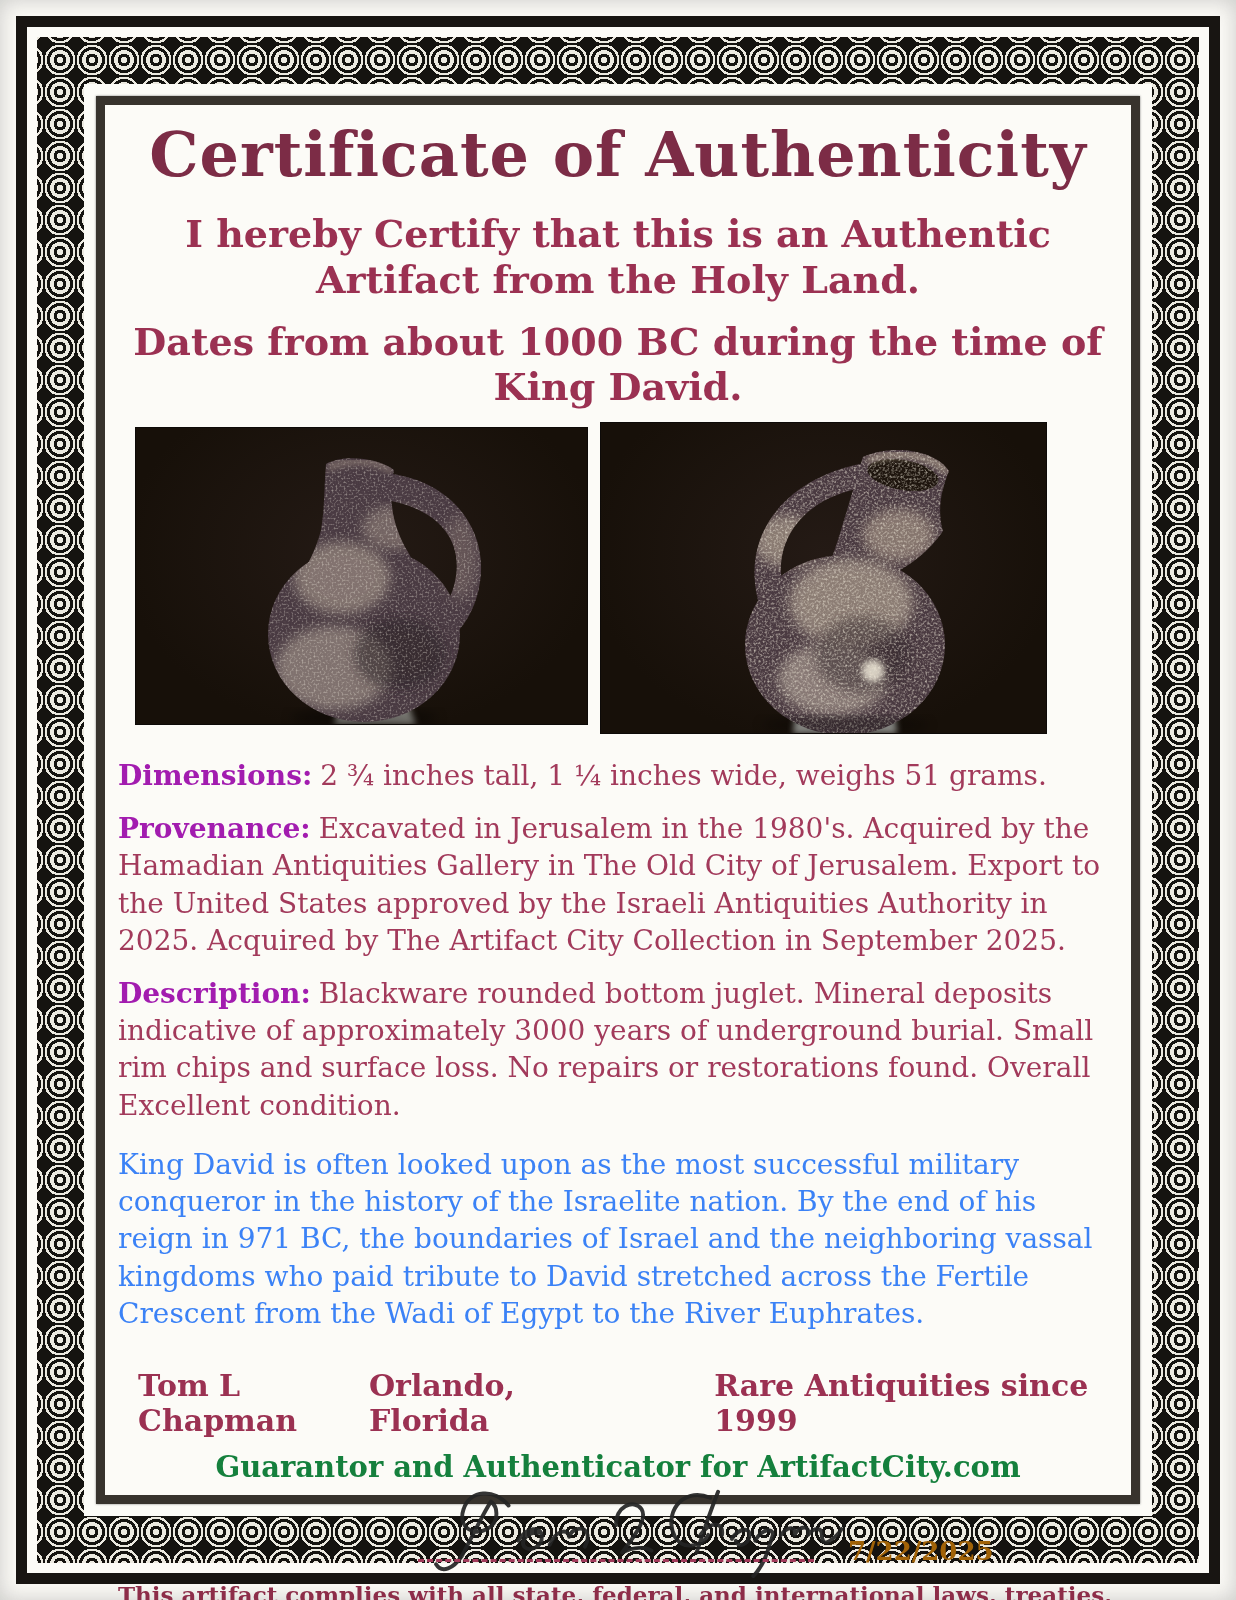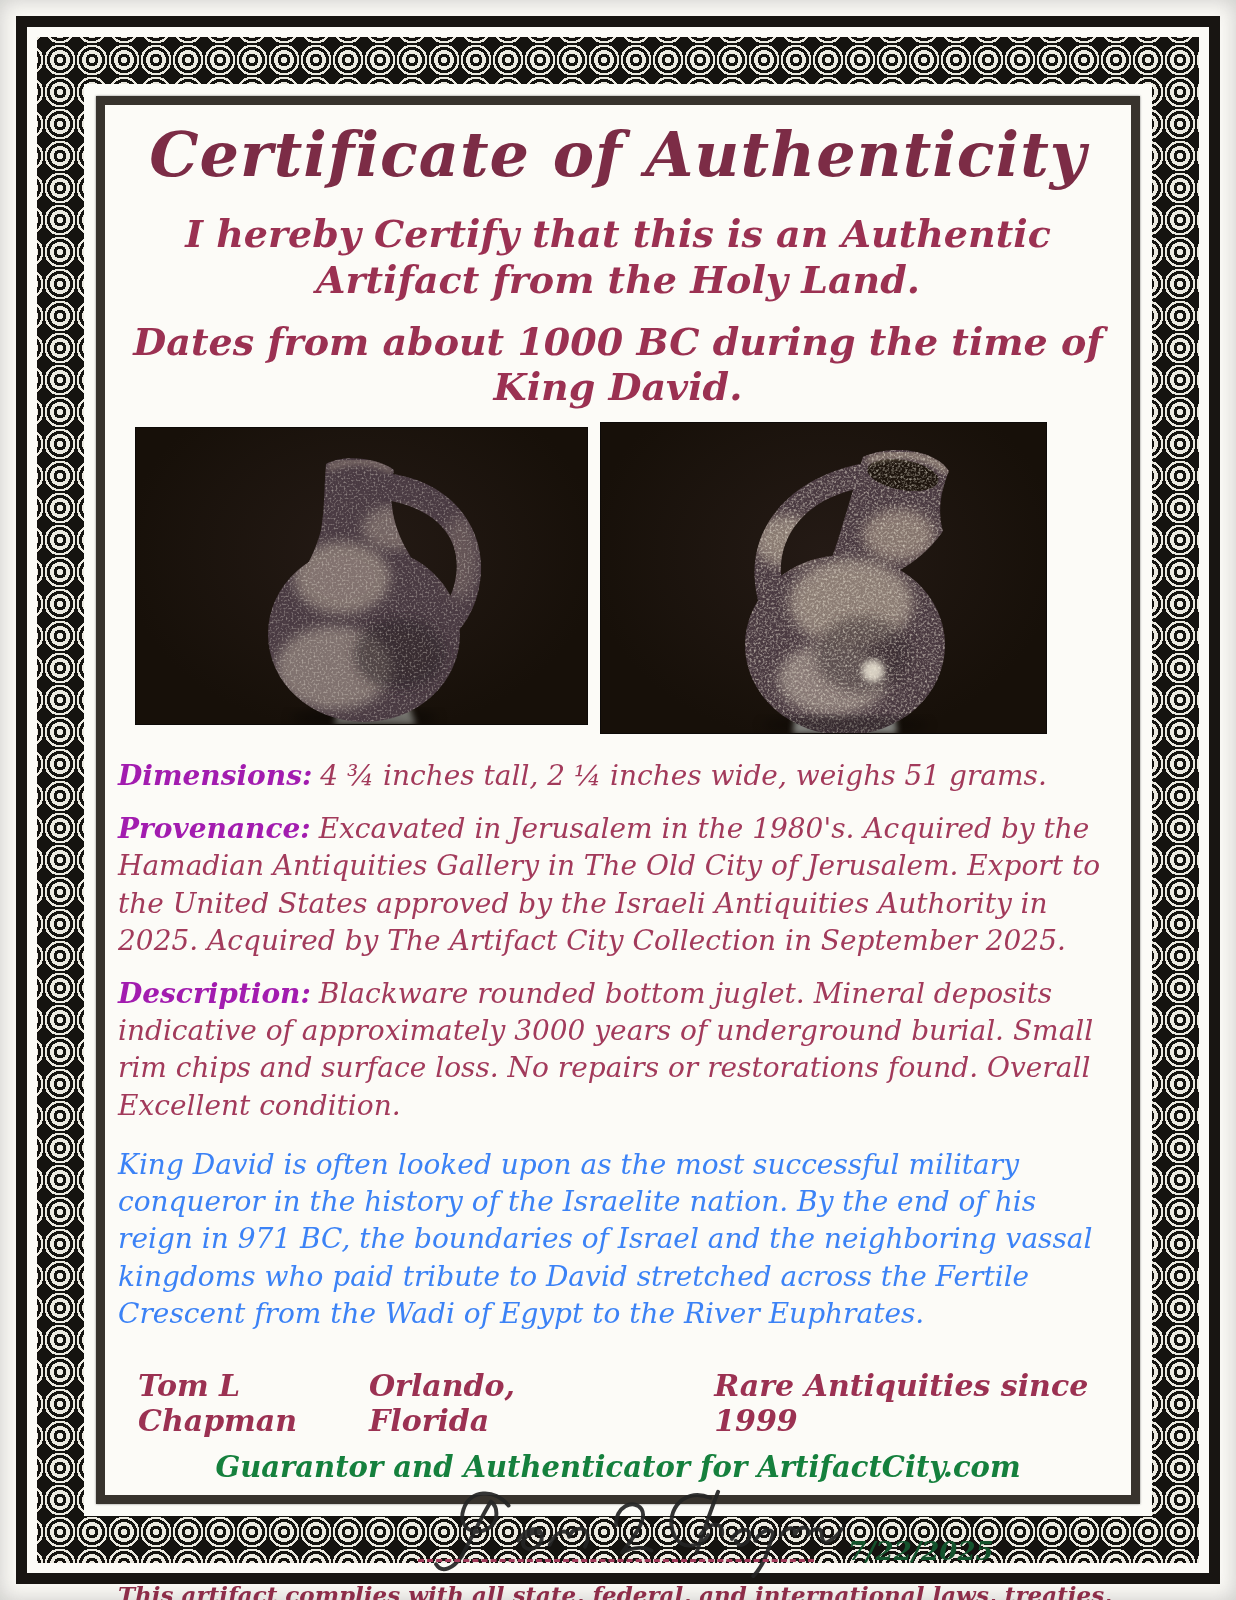--- a/index.html
+++ b/index.html
@@ -4,21 +4,20 @@
 <style>
   html,body{margin:0;padding:0;background:#e8e8e6;}
   .page{
     position:relative;
     width:1236px;height:1600px;
     margin:0 auto;
     background:#fcfbf7;
     box-shadow:inset 0 0 22px rgba(110,110,110,.35);
     overflow:hidden;
     font-family:"DejaVu Serif","Liberation Serif",serif;
-    font-style:italic;
   }
   
   .frame-outer{
     position:absolute;inset:16px;
     border:11px solid #181512;
   }
   .circle-band{
     position:absolute;inset:37px;
     background-color:#151310;
     background-image:radial-gradient(circle,
@@ -108,21 +107,21 @@
     display:flex;align-items:flex-end;
     padding-left:300px;
   }
   .sig-wrap{position:relative;width:396px;height:84px;}
   .sig-wrap svg{position:absolute;left:-6px;bottom:-10px;}
   .dashline{
     position:absolute;left:0;right:0;bottom:6px;
     border-top:3px dashed #a23a5b;
   }
   .sig-date{
-    font-size:26px;font-weight:bold;color:#14532d;
+    font-size:26px;font-weight:bold;color:#a16207;
     margin-left:34px;
     padding-bottom:2px;
     white-space:nowrap;
   }
   .legal{
     margin:10px 0 0 0;
     font-size:23px;line-height:1.45;
     font-weight:bold;color:#8d2d49;
   }
 </style>
@@ -217,21 +216,21 @@
             <ellipse cx="186" cy="118" rx="34" ry="26" fill="#c9bba4" opacity="0.5" filter="url(#blurM)"></ellipse>
             <ellipse cx="262" cy="232" rx="48" ry="38" fill="#32252b" opacity="0.5" filter="url(#blurM)"></ellipse>
             <circle cx="272" cy="248" r="11" fill="#ece5d6" opacity="0.85" filter="url(#blurS)"></circle>
             <rect x="130" y="18" width="240" height="292" filter="url(#speckR)" opacity="0.85"></rect>
           </g>
           <ellipse cx="244" cy="302" rx="84" ry="9" fill="#000000" opacity="0.3" filter="url(#blurM)"></ellipse>
         </svg>
       </div>
     </div>
 
-    <p class="sec sec-first"><b class="lbl">Dimensions:</b><span>4 ¾ inches tall, 2 ¼ inches wide, weighs 51 grams.</span></p>
+    <p class="sec sec-first"><b class="lbl">Dimensions:</b><span>2 ¾ inches tall, 1 ¼ inches wide, weighs 51 grams.</span></p>
 
     <p class="sec"><b class="lbl">Provenance:</b><span>Excavated in Jerusalem in the 1980's. Acquired by the Hamadian Antiquities Gallery in The Old City of Jerusalem. Export to the United States approved by the Israeli Antiquities Authority in 2025. Acquired by The Artifact City Collection in September 2025.</span></p>
 
     <p class="sec"><b class="lbl">Description:</b><span>Blackware rounded bottom juglet. Mineral deposits indicative of approximately 3000 years of underground burial. Small rim chips and surface loss. No repairs or restorations found. Overall Excellent condition.</span></p>
 
     <p class="hist">King David is often looked upon as the most successful military conqueror in the history of the Israelite nation. By the end of his reign in 971 BC, the boundaries of Israel and the neighboring vassal kingdoms who paid tribute to David stretched across the Fertile Crescent from the Wadi of Egypt to the River Euphrates.</p>
 
     <div class="names-row">
       <span>Tom L Chapman</span>
       <span class="loc">Orlando, Florida</span>

